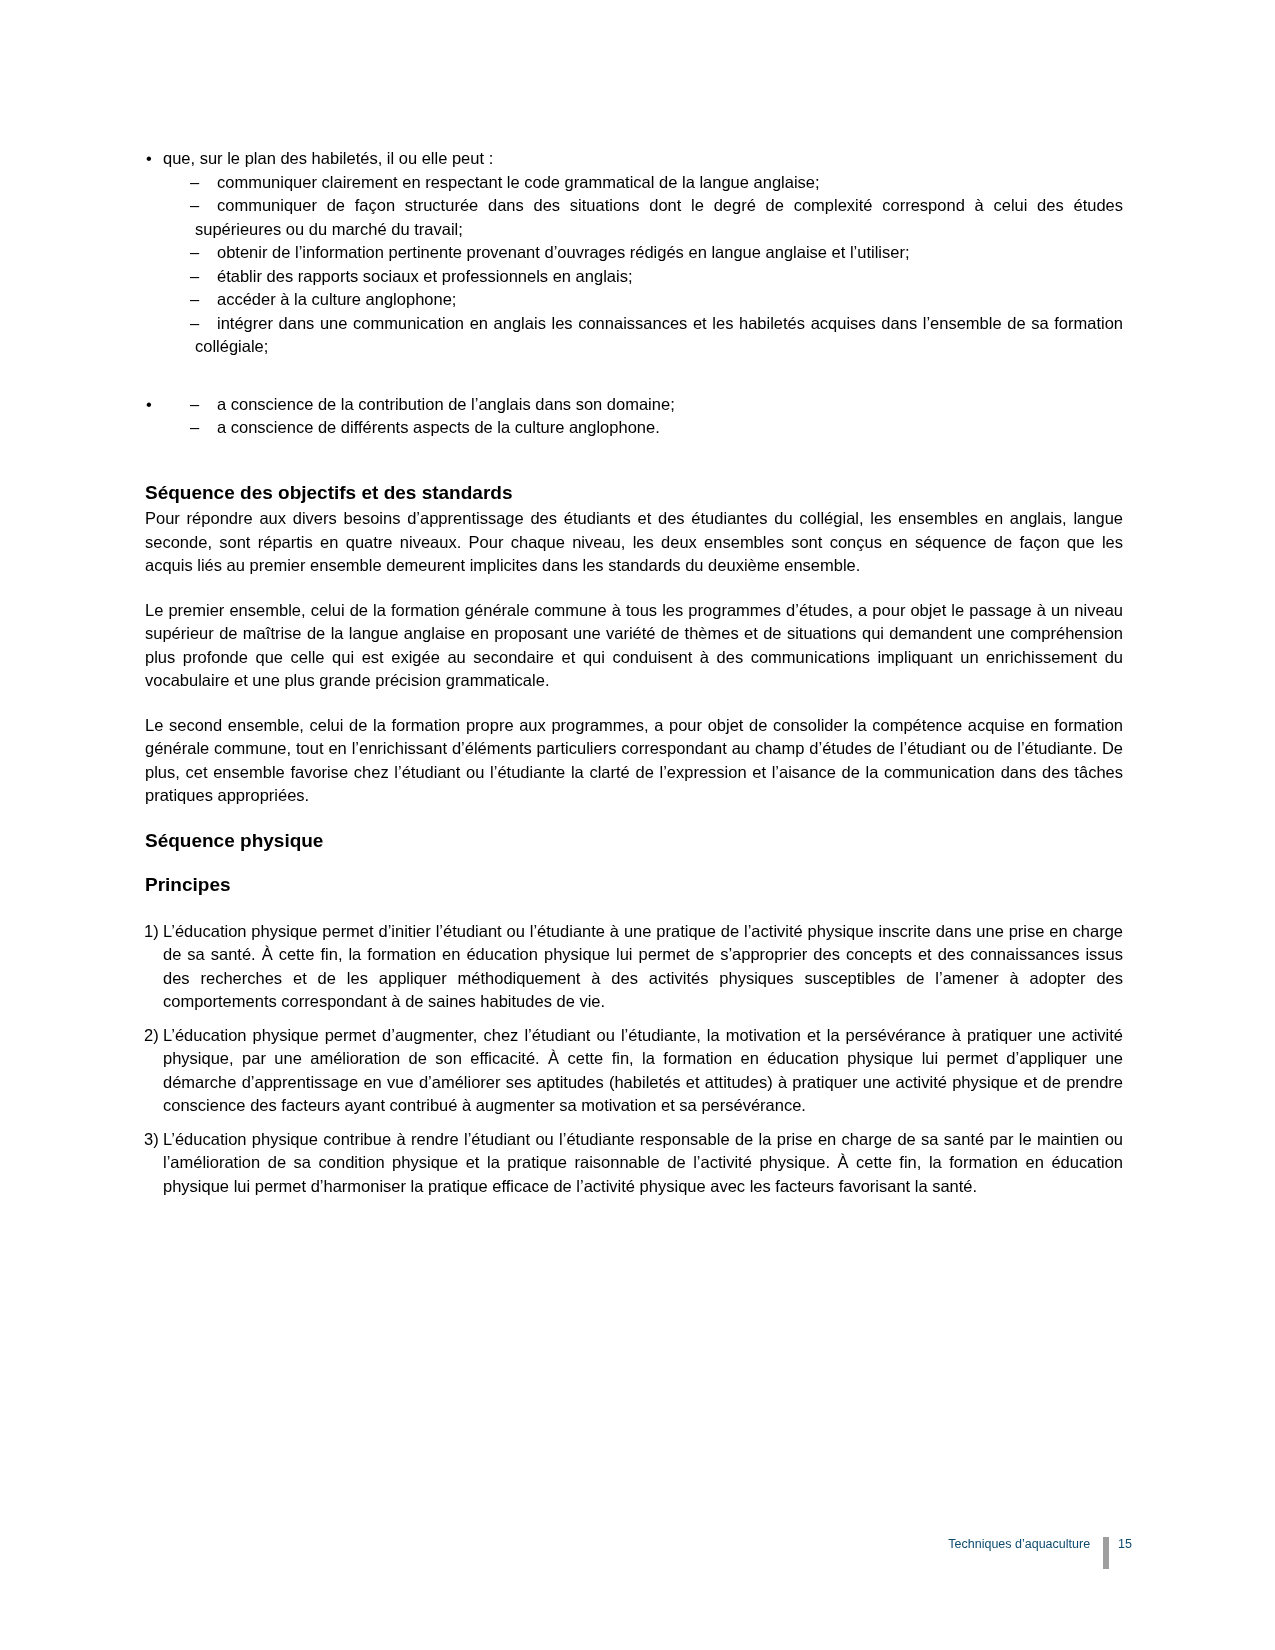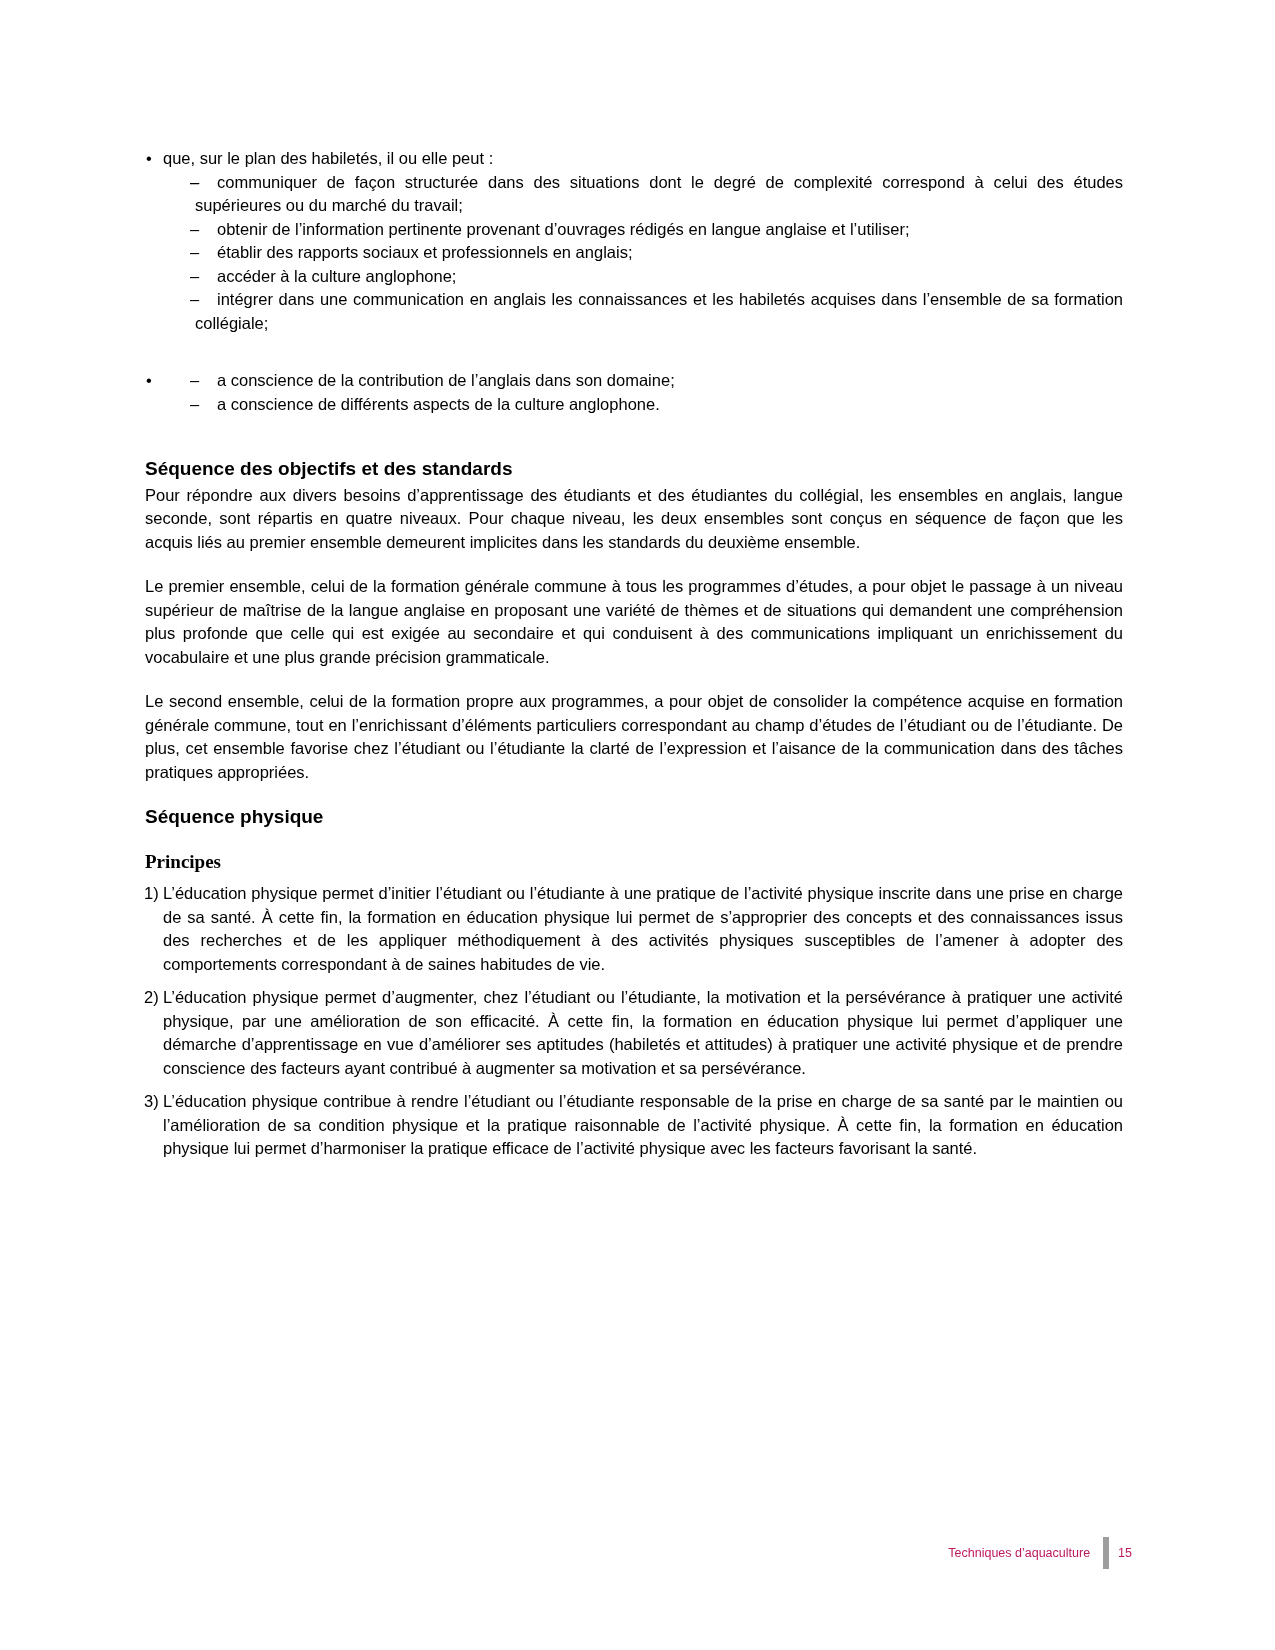--- a/index.html
+++ b/index.html
@@ -56,21 +56,21 @@
   }
 
   
   .heading {
     font-weight: bold;
     font-size: 19px;
     line-height: 23.5px;
     margin: 21px 0 3px 0;
   }
   .heading.first { margin-top: 41px; }
-  .heading.tight-after { margin-bottom: 9px; font-family: Liberation Serif, serif; }
+  .heading.tight-after { margin-bottom: 23px; }
   .para {
     text-align: justify;
     margin: 0 0 21px 0;
   }
   .para:last-child { margin-bottom: 0; }
 
   
   .num-item {
     position: relative;
     margin-left: -1px;
@@ -83,24 +83,24 @@
     left: 0;
     top: 0;
   }
 
   
   .footer {
     position: absolute;
     top: 1537px;
     right: 143px;
     display: flex;
-    align-items: center;
+    align-items: flex-start;
     font-size: 12.5px;
     line-height: 15px;
-    color: #be185d;
+    color: #0c4a6e;
   }
   .footer .divider {
     width: 6px;
     height: 32px;
     background: #9e9e9e;
     margin: 0 9px 0 13px;
   }
 </style>
 </head>
 <body>
@@ -108,20 +108,21 @@
 <div class="page">
   <div class="content">
 
     <div class="bullet-group">
       <div class="bullet-lead">
         <span class="bmark">•</span>
         <span>que, sur le plan des habiletés, il ou elle peut :</span>
       </div>
       <div class="dash-item">
         <span class="dmark">–</span>
+        <span>communiquer clairement en respectant le code grammatical de la langue anglaise;</span>
       </div>
       <div class="dash-item">
         <span class="dmark">–</span>
         <span>communiquer de façon structurée dans des situations dont le degré de complexité correspond à celui des études supérieures ou du marché du travail;</span>
       </div>
       <div class="dash-item">
         <span class="dmark">–</span>
         <span>obtenir de l’information pertinente provenant d’ouvrages rédigés en langue anglaise et l’utiliser;</span>
       </div>
       <div class="dash-item">

